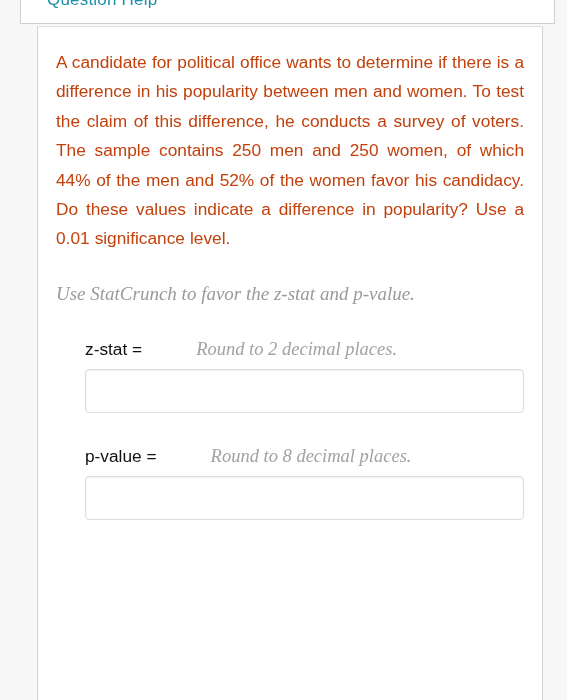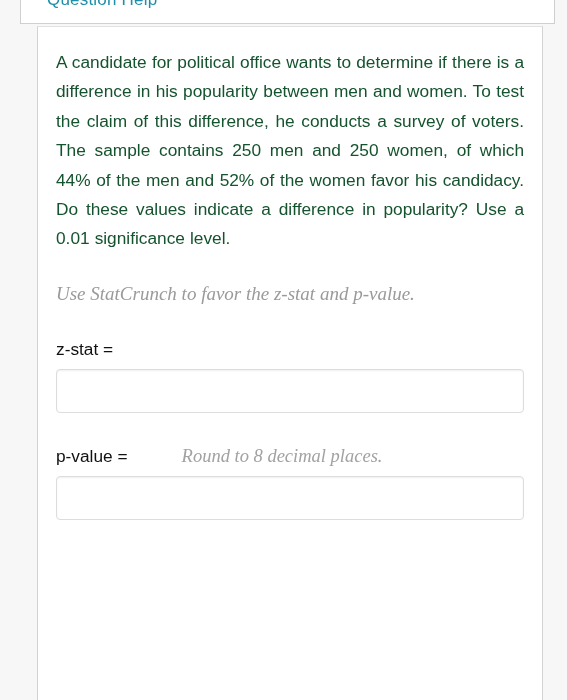--- a/index.html
+++ b/index.html
@@ -66,40 +66,41 @@
     right: 18px;
     top: 0;
   }
 
   
   .problem-text {
     margin: 0;
     padding-top: 21px;
     font-size: 17.3px;
     line-height: 29.4px;
-    color: #14532d;
+    color: #c2410c;
     text-align: justify;
     text-justify: inter-word;
     word-spacing: .2px;
   }
 
   
   .hint {
     margin: 0;
     padding-top: 28px;
     font-family: "Liberation Serif", serif;
     font-style: italic;
     font-size: 19px;
     line-height: 24px;
     color: #9a9a9a;
   }
 
   
   .answer-block {
     padding-top: 33px;
+    margin-left: 29px;
   }
   .answer-label-row {
     display: flex;
     align-items: baseline;
     padding-bottom: 9px;
   }
   .answer-label {
     font-size: 17.3px;
     color: #111111;
     white-space: nowrap;
@@ -144,20 +145,21 @@
   <div class="card">
     <div class="card-inner">
 
       <p class="problem-text">A candidate for political office wants to determine if there is a difference in his popularity between men and women.  To test the claim of this difference, he conducts a survey of voters.  The sample contains 250 men and 250 women, of which 44% of the men and 52% of the women favor his candidacy.  Do these values indicate a difference in popularity?  Use a 0.01 significance level.</p>
 
       <p class="hint">Use StatCrunch to favor the z-stat and p-value.</p>
 
       <div class="answer-block">
         <div class="answer-label-row">
           <span class="answer-label">z-stat =</span>
+          <span class="answer-note">Round to 2 decimal places.</span>
         </div>
         <input class="answer-input" type="text" placeholder="" style="">
       </div>
 
       <div class="answer-block">
         <div class="answer-label-row">
           <span class="answer-label">p-value =</span>
           <span class="answer-note">Round to 8 decimal places.</span>
         </div>
         <input class="answer-input" type="text" placeholder="" style="">

